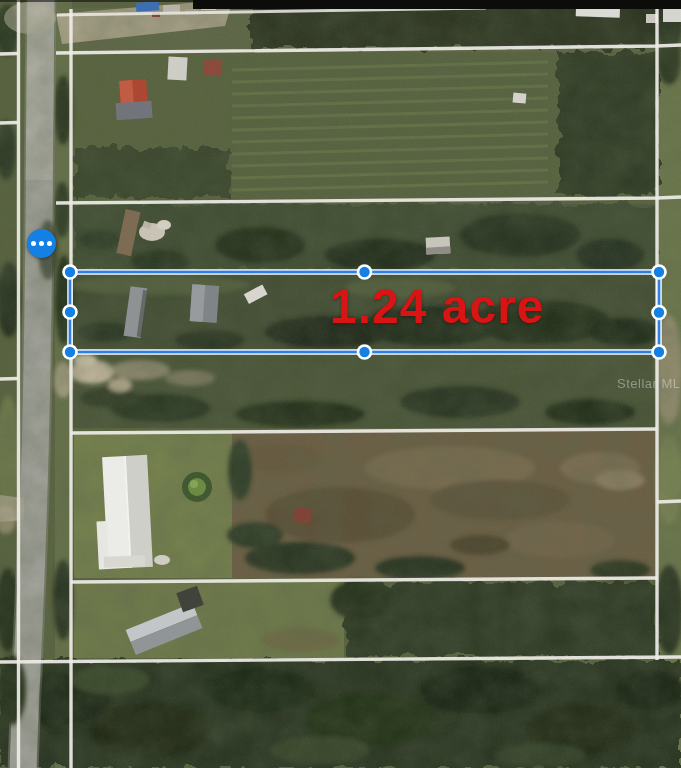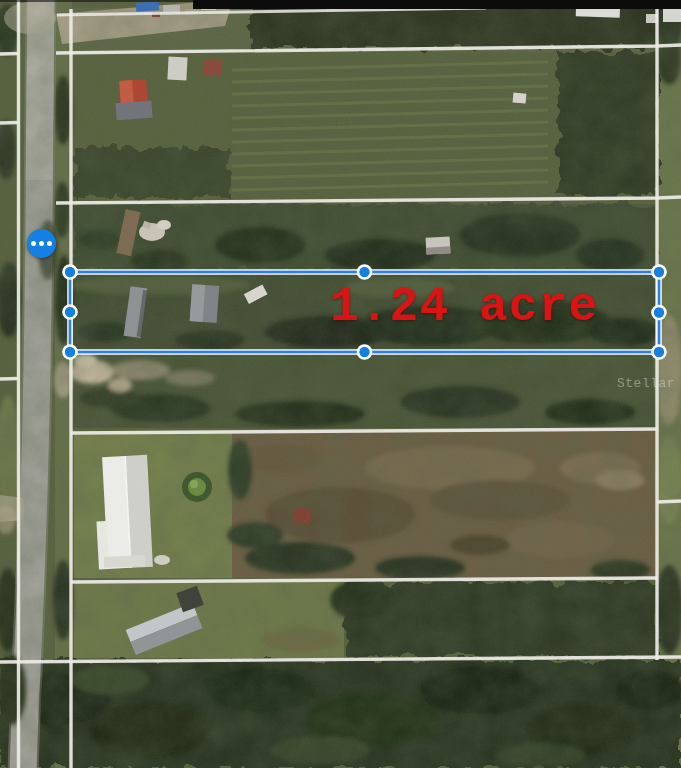--- a/index.html
+++ b/index.html
@@ -1,18 +1,18 @@
 <!DOCTYPE html>
 <html style="--label-red: #d81414; --accent-blue: #1580e4; --selection-blue: #2f80e4; --parcel-line: #edece6;"><head>
 <meta charset="utf-8">
 <style>
   html,body{margin:0;padding:0;background:#222;}
   .stage{
     position:relative;width:681px;height:768px;overflow:hidden;
-    background:#535d3c;font-family:Liberation Mono, monospace;
+    background:#535d3c;font-family:Liberation Sans, sans-serif;
   }
   .stage svg{position:absolute;left:0;top:0;display:block;}
   
   .acre-label{
     position:absolute;left:330px;top:283px;
     font-size:48px;font-weight:bold;letter-spacing:1px;line-height:1;
     color:var(--label-red,#d81414);
     text-shadow:0 1px 3px rgba(30,0,0,.4);
     white-space:nowrap;user-select:none;
   }

